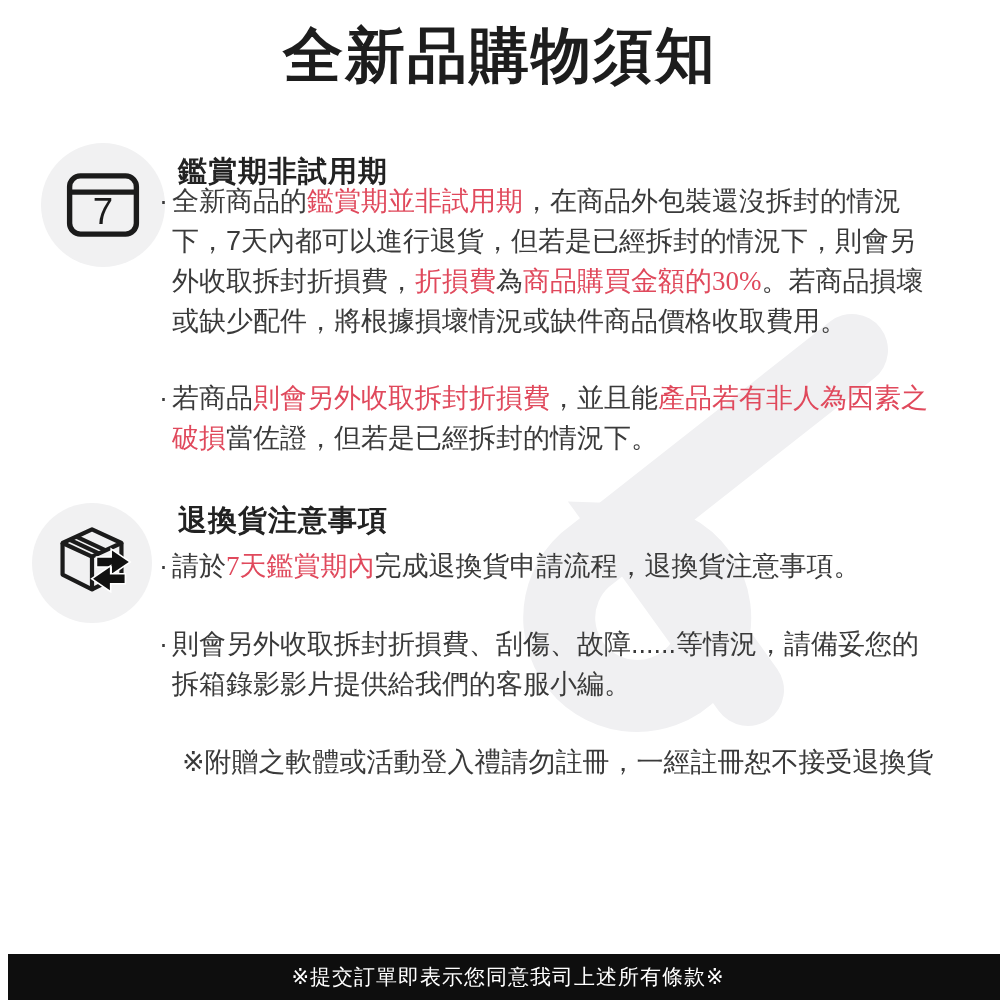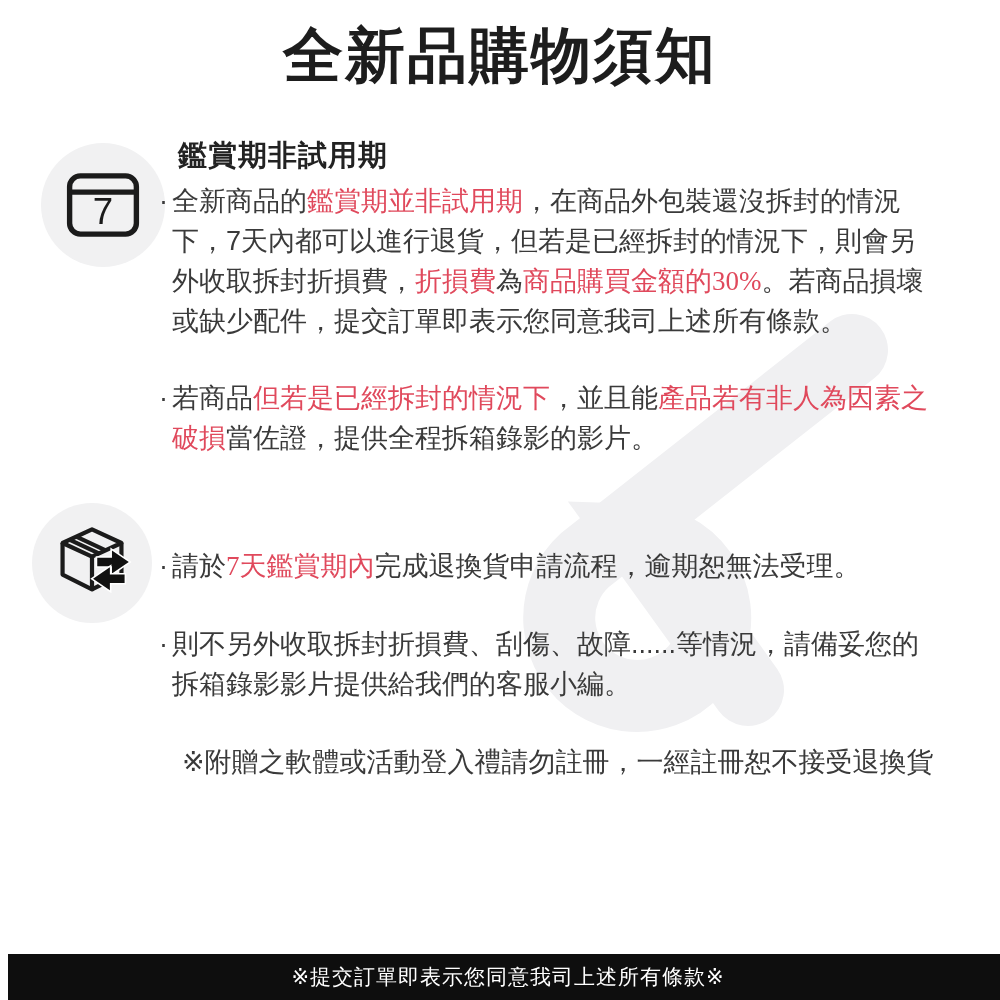--- a/index.html
+++ b/index.html
@@ -15,21 +15,21 @@
 
   .title{position:absolute;left:0;top:16px;width:1000px;text-align:center;
          font-size:60px;font-weight:800;letter-spacing:2px;color:var(--ink);}
 
   .icon-circle{position:absolute;border-radius:50%;background:var(--circle);
                display:flex;align-items:center;justify-content:center;}
   .c1{left:41px;top:143px;width:124px;height:124px;}
   .c2{left:32px;top:503px;width:120px;height:120px;}
 
   .h{position:absolute;left:178px;font-size:29px;font-weight:700;color:#222222;letter-spacing:1px;}
-  .s1h{top:136px;}
+  .s1h{top:152px;}
   .s2h{top:501px;}
 
   .paras{position:absolute;left:159px;width:784px;font-size:27px;line-height:40px;color:var(--body);}
   .s1p{top:181px;}
   .s2p{top:546px;}
   .para{display:flex;margin-bottom:37px;}
   .s2p .para{margin-bottom:38px;}
   .para .bullet{flex:0 0 13px;color:var(--body);}
   .para p{flex:1;}
   .red{color:var(--red);font-family:Liberation Serif, serif;}
@@ -58,51 +58,52 @@
       <line x1="8" y1="27" x2="70" y2="27" stroke="#1b1b1b" stroke-width="5"></line>
       <text class="cal-num" x="39" y="57" text-anchor="middle">7</text>
     </svg>
   </div>
 
   <h2 class="h s1h">鑑賞期非試用期</h2>
 
   <div class="paras s1p">
     <div class="para">
       <span class="bullet">·</span>
-      <p><span>全新商品的</span><span class="red">鑑賞期並非試用期</span><span>，在商品外包裝還沒拆封的情況下，7天內都可以進行退貨，但若是已經拆封的情況下，則會另外收取拆封折損費，</span><span class="red">折損費</span><span>為</span><span class="red">商品購買金額的30%</span><span>。若商品損壞或缺少配件，提交訂單即表示您同意我司上述所有條款。</span></p>
+      <p><span>全新商品的</span><span class="red">鑑賞期並非試用期</span><span>，在商品外包裝還沒拆封的情況下，7天內都可以進行退貨，但若是已經拆封的情況下，則會另外收取拆封折損費，</span><span class="red">折損費</span><span>為</span><span class="red">商品購買金額的30%</span><span>。若商品損壞或缺少配件，將根據損壞情況或缺件商品價格收取費用。</span></p>
     </div>
     <div class="para">
       <span class="bullet">·</span>
-      <p><span>若商品</span><span class="red">但若是已經拆封的情況下</span><span>，並且能</span><span class="red">產品若有非人為因素之破損</span><span>當佐證，提供全程拆箱錄影的影片。</span></p>
+      <p><span>若商品</span><span class="red">則會另外收取拆封折損費</span><span>，並且能</span><span class="red">產品若有非人為因素之破損</span><span>當佐證，但若是已經拆封的情況下。</span></p>
     </div>
   </div>
 
   <div class="icon-circle c2">
     <svg width="82" height="82" viewBox="0 0 78 78" xmlns="http://www.w3.org/2000/svg">
       <g fill="none" stroke="#1b1b1b" stroke-width="4" stroke-linejoin="round">
         <polygon points="39,7 67,20 39,33 11,20"></polygon>
         <polyline points="11,20 11,50 39,64 39,33"></polyline>
         <polyline points="67,20 67,50 39,64"></polyline>
         <line x1="24" y1="14" x2="52" y2="27"></line>
         <line x1="18" y1="17" x2="46" y2="30"></line>
       </g>
       <polygon class="arrow" points="44,34 58,34 58,27 74,38 58,49 58,42 44,42"></polygon>
       <polygon class="arrow" points="70,50 56,50 56,43 40,54 56,65 56,58 70,58"></polygon>
     </svg>
   </div>
 
+  <h2 class="h s2h">退換貨注意事項</h2>
 
   <div class="paras s2p">
     <div class="para">
       <span class="bullet">·</span>
-      <p><span>請於</span><span class="red">7天鑑賞期內</span><span>完成退換貨申請流程，逾期恕無法受理。</span></p>
+      <p><span>請於</span><span class="red">7天鑑賞期內</span><span>完成退換貨申請流程，退換貨注意事項。</span></p>
     </div>
     <div class="para">
       <span class="bullet">·</span>
-      <p><span>則不另外收取拆封折損費、刮傷、故障......等情況，請備妥您的拆箱錄影影片提供給我們的客服小編。</span></p>
+      <p><span>則會另外收取拆封折損費、刮傷、故障......等情況，請備妥您的拆箱錄影影片提供給我們的客服小編。</span></p>
     </div>
     <p class="note">※附贈之軟體或活動登入禮請勿註冊，一經註冊恕不接受退換貨</p>
   </div>
 
   <footer class="footer">
     <span>※提交訂單即表示您同意我司上述所有條款※</span>
   </footer>
 
 </div>
 

